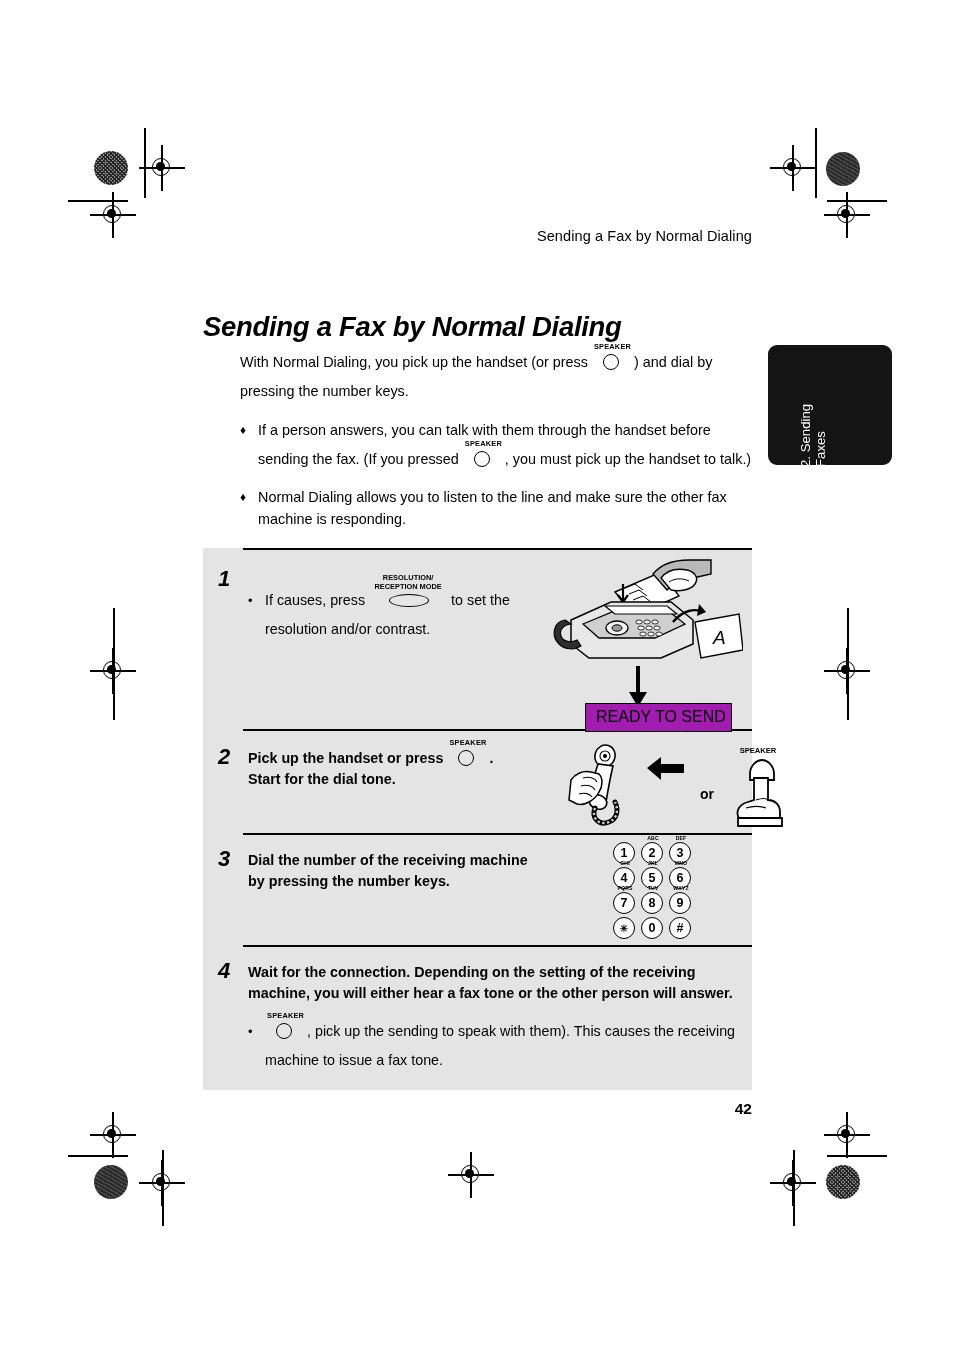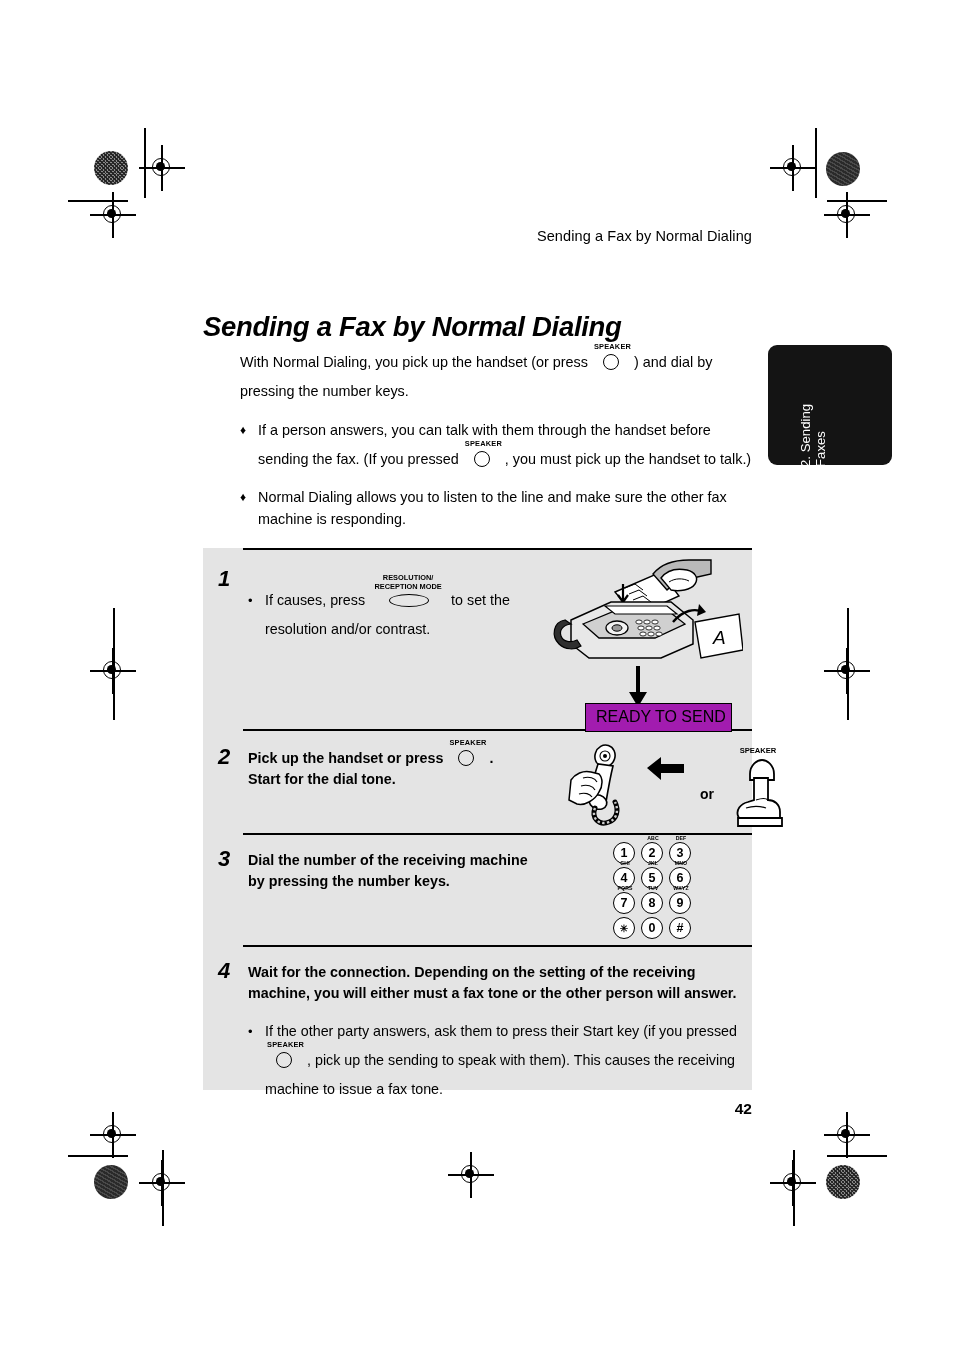--- a/index.html
+++ b/index.html
@@ -550,24 +550,23 @@
         <div class="key">
           <span>#</span>
         </div>
       </div>
     </div>
   </div>
 
   <div class="step" style="left:0; top:410px; width:549px;">
     <div class="num">4</div>
     <div class="body" style="width:495px;">
-      <div class="head">Wait for the connection. Depending on the setting of the receiving machine, you will either must a fax tone or the other person will answer.</div>
+      <div class="head">Wait for the connection. Depending on the setting of the receiving machine, you will either hear a fax tone or the other person will answer.</div>
       <div class="sub" style="margin-top:13px;">
         <span class="dotm">•</span>
-        <span>If the other party answers, ask them to press their Start key (if you pressed</span>
         <span class="speaker-key on-grey">
           <span class="cap">SPEAKER</span>
           <span class="circ"></span>
         </span>
         <span>, pick up the sending to speak with them). This causes the receiving machine to issue a fax tone.</span>
       </div>
     </div>
   </div>
 
 </div>

